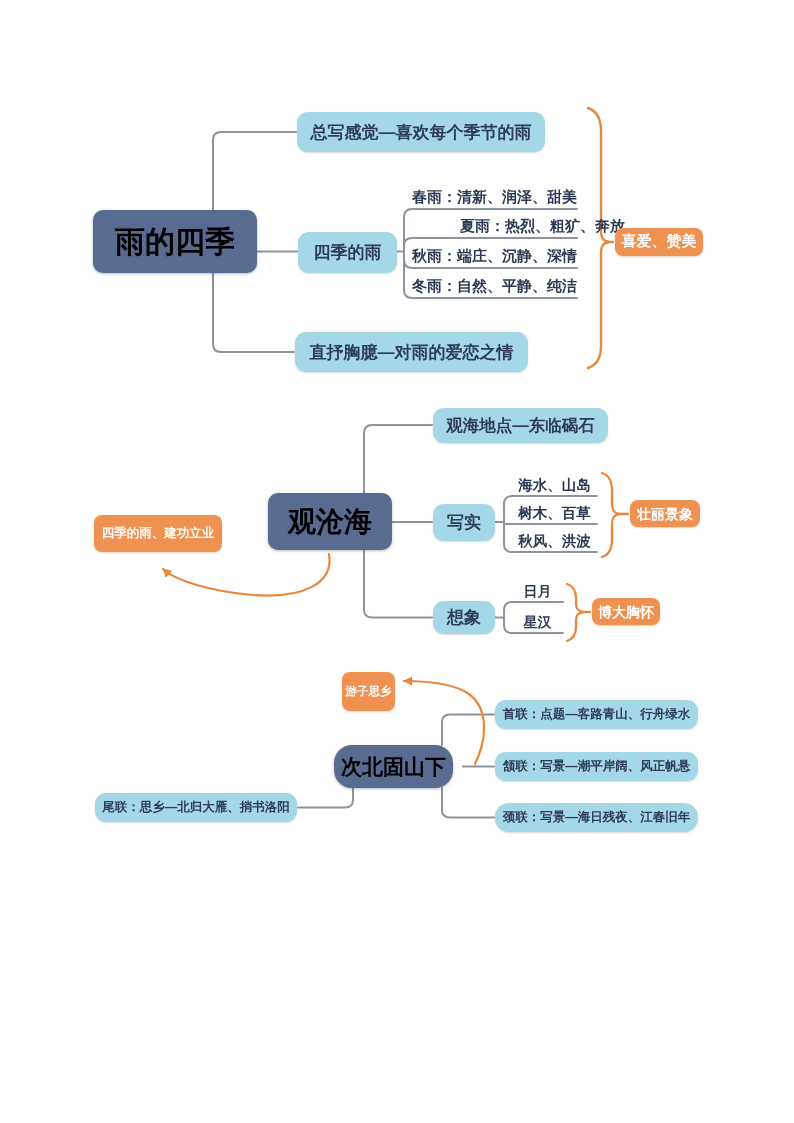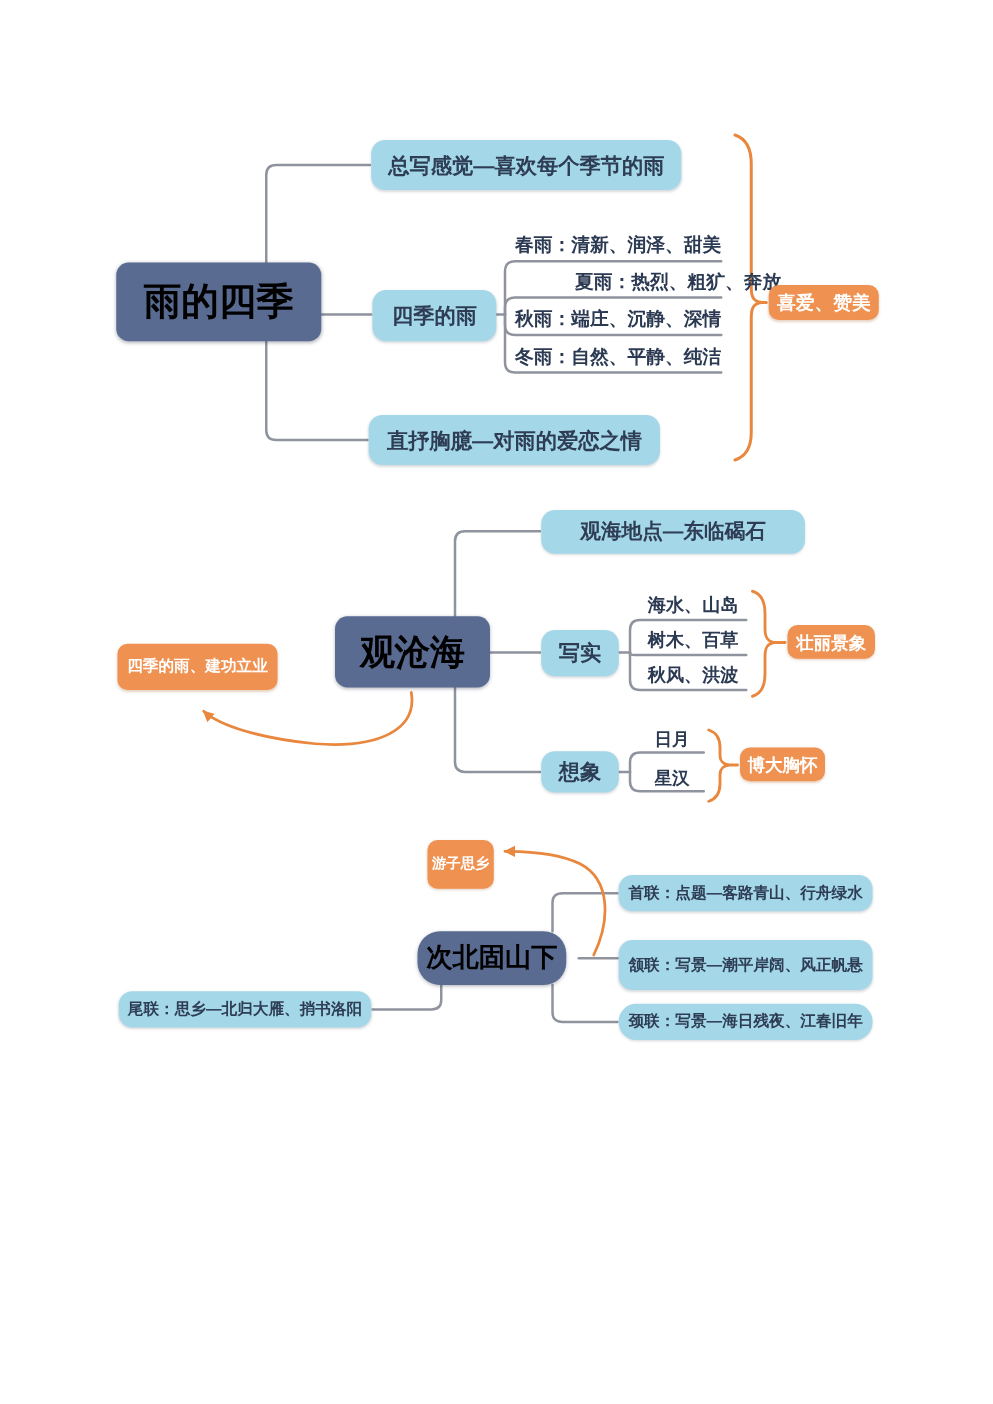--- a/index.html
+++ b/index.html
@@ -102,25 +102,25 @@
 
   <div class="box branch" style="left:298px;top:232px;width:99px;height:41px;font-size:17px;">四季的雨</div>
 
   <div class="leaf" style="left:412px;top:183px;width:165px;height:23px;font-size:15px;">春雨：清新、润泽、甜美</div>
   <div class="leaf" style="left:412px;top:212px;width:165px;height:23px;font-size:15px;margin-left:48px;">夏雨：热烈、粗犷、奔放</div>
   <div class="leaf" style="left:412px;top:242px;width:165px;height:23px;font-size:15px;">秋雨：端庄、沉静、深情</div>
   <div class="leaf" style="left:412px;top:272px;width:165px;height:23px;font-size:15px;">冬雨：自然、平静、纯洁</div>
 
   <div class="box branch" style="left:295px;top:332px;width:233px;height:40px;font-size:17px;">直抒胸臆—对雨的爱恋之情</div>
 
-  <div class="box note" style="left:615px;top:228px;width:88px;height:28px;font-size:15px;">喜爱、赞美</div>
+  <div class="box note" style="left:615px;top:228px;width:88px;height:28px;font-size:15px;font-family:Liberation Mono, monospace;">喜爱、赞美</div>
 
   <div class="box root" style="left:268px;top:493px;width:124px;height:57px;font-size:28px;">观沧海</div>
 
-  <div class="box branch" style="left:433px;top:408px;width:211px;height:35px;font-size:16.5px;">观海地点—东临碣石</div>
+  <div class="box branch" style="left:433px;top:408px;width:175px;height:35px;font-size:16.5px;">观海地点—东临碣石</div>
 
   <div class="box branch" style="left:433px;top:504px;width:62px;height:37px;font-size:17px;">写实</div>
 
   <div class="leaf" style="left:512px;top:471px;width:85px;height:23px;font-size:14.5px;">海水、山岛</div>
   <div class="leaf" style="left:512px;top:499px;width:85px;height:23px;font-size:14.5px;">树木、百草</div>
   <div class="leaf" style="left:512px;top:527px;width:85px;height:23px;font-size:14.5px;">秋风、洪波</div>
 
   <div class="box note" style="left:630px;top:500px;width:70px;height:27px;font-size:14px;">壮丽景象</div>
 
   <div class="box branch" style="left:433px;top:601px;width:62px;height:33px;font-size:17px;">想象</div>
@@ -130,17 +130,17 @@
 
   <div class="box note" style="left:592px;top:598px;width:68px;height:27px;font-size:14px;">博大胸怀</div>
 
   <div class="box note" style="left:94px;top:515px;width:128px;height:37px;font-size:12.5px;">四季的雨、建功立业</div>
 
   <div class="box root" style="left:334px;top:745px;width:119px;height:43px;font-size:21px;border-radius:18px;">次北固山下</div>
 
   <div class="box note" style="left:342px;top:672px;width:53px;height:39px;font-size:11.5px;">游子思乡</div>
 
   <div class="box branch" style="left:495px;top:700px;width:203px;height:29px;font-size:12.5px;">首联：点题—客路青山、行舟绿水</div>
-  <div class="box branch" style="left:495px;top:752px;width:203px;height:40px;font-size:12.5px;">颔联：写景—潮平岸阔、风正帆悬</div>
+  <div class="box branch" style="left:495px;top:752px;width:203px;height:29px;font-size:12.5px;">颔联：写景—潮平岸阔、风正帆悬</div>
   <div class="box branch" style="left:495px;top:803px;width:203px;height:29px;font-size:12.5px;border-radius:14px;">颈联：写景—海日残夜、江春旧年</div>
   <div class="box branch" style="left:95px;top:793px;width:202px;height:29px;font-size:12.5px;">尾联：思乡—北归大雁、捎书洛阳</div>
 
 </div>
 
 </body></html>

